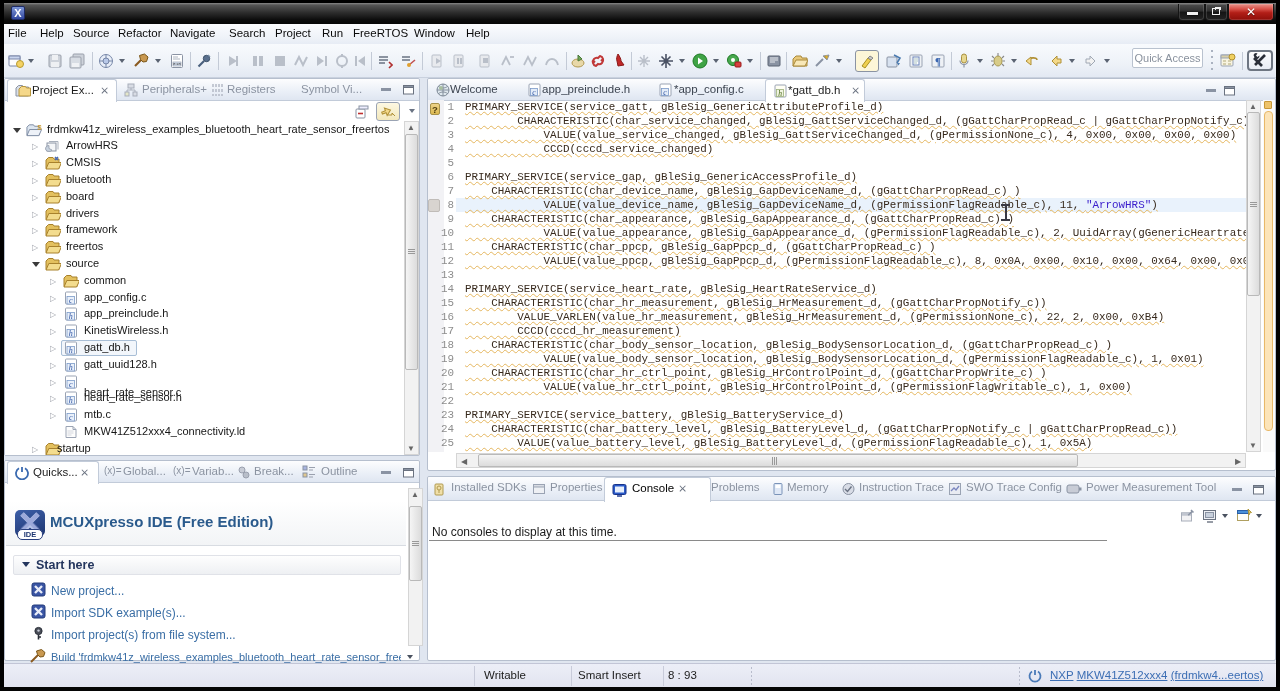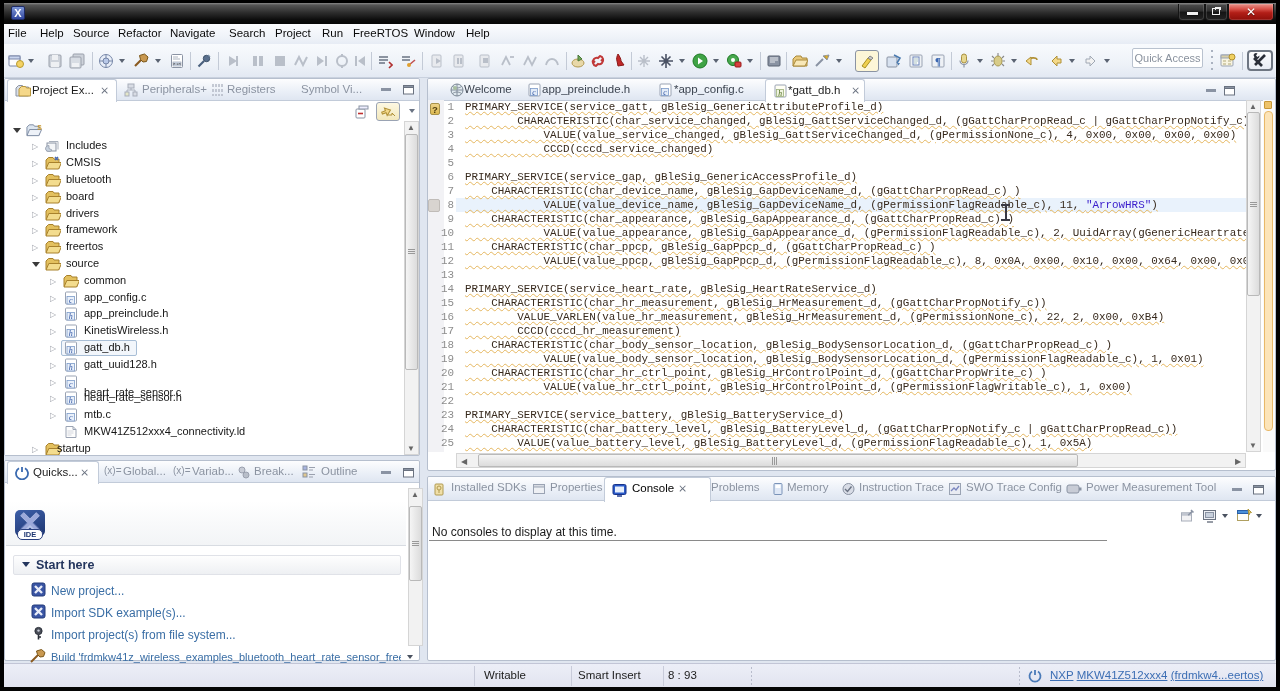--- a/index.html
+++ b/index.html
@@ -342,29 +342,30 @@
 </div>
 <div style="position:absolute;left:5px;top:121px;width:398px;height:334px;overflow:hidden;background:#fff">
     <div style="position:absolute;left:8px;top:6.5px;width:0;height:0;border-left:4px solid transparent;border-right:4px solid transparent;border-top:5px solid #3a3a3a"></div>
     <div class="tico" style="left:21px;top:1.5px">
       <svg class="tico" viewBox="0 0 17 14">
         <path d="M1 4 l2.5-2.5 4.5 0 1 1.5 5 0 0 9.5 -13 0z" fill="#dde6f0" stroke="#7a87a0"></path>
         <path d="M1 13 l2.8-6.5 12.8 0 -3 6.5z" fill="#eef2f8" stroke="#7a87a0"></path>
         <text x="12" y="7" font-size="8" fill="#c89830" font-weight="bold" font-family="Liberation Mono, monospace">S</text>
       </svg>
     </div>
+    <div class="trow" style="left:42px;top:1.5px">frdmkw41z_wireless_examples_bluetooth_heart_rate_sensor_freertos</div>
     <div style="position:absolute;left:27px;top:22.3px;color:#a0a4ac;font-size:8px;line-height:8px">▷</div>
     <div class="tico" style="left:40px;top:18.3px">
       <svg class="tico" viewBox="0 0 16 14">
         <rect x="2" y="4" width="9" height="8" fill="#f4f6f8" stroke="#8a93a3"></rect>
         <path d="M4 2.5 h9 v8" fill="none" stroke="#a8b0bc"></path>
         <path d="M4 6.5 a3.5 3 0 1 0 3 4.5 l-3-1.5z" fill="#c8d2de" stroke="#8a93a3" stroke-width=".7"></path>
       </svg>
     </div>
-    <div class="trow" style="left:61px;top:18.3px">Includes</div>
+    <div class="trow" style="left:61px;top:18.3px">ArrowHRS</div>
     <div style="position:absolute;left:27px;top:39.1px;color:#a0a4ac;font-size:8px;line-height:8px">▷</div>
     <div class="tico" style="left:40px;top:35.1px">
       <svg class="tico" viewBox="0 0 16 14">
         <path d="M1 4 l2.5-2.5 4.5 0 1 1.5 5 0 0 9.5 -13 0z" fill="#e3c05e" stroke="#a8812c"></path>
         <path d="M1 13 l2.8-6.5 12.8 0 -3 6.5z" fill="#f3dc8e" stroke="#a8812c"></path>
         <path d="M10 1 l3 3 M13 1 l-3 3" stroke="#4a6ab0" stroke-width="1.6"></path>
       </svg>
     </div>
     <div class="trow" style="left:61px;top:35.1px">CMSIS</div>
     <div style="position:absolute;left:27px;top:55.900000000000006px;color:#a0a4ac;font-size:8px;line-height:8px">▷</div>
@@ -562,20 +563,21 @@
       </svg>
  </div>
 
  <div style="position:absolute;left:1px;top:40px;width:400px;height:45px;background:linear-gradient(180deg,#ffffff,#f2f4f6)"></div>
  <div style="position:absolute;left:10px;top:49px;width:30px;height:26px;background:linear-gradient(160deg,#3d5fa8,#1d3570);border-radius:5px"></div>
  <svg style="position:absolute;left:10px;top:49px" width="30" height="26" viewBox="0 0 30 26">
       <path d="M7 4 L15 12 L23 4 M7 22 L15 14 L23 22" stroke="#b8c4e8" stroke-width="5" fill="none"></path>
       <path d="M7 4 L23 20 M23 4 L7 20" stroke="#8898d0" stroke-width="4" fill="none" opacity="0.6"></path>
     </svg>
  <div style="position:absolute;left:12px;top:68px;width:26px;height:11px;background:#fff;border:1px solid #2a4080;border-radius:5px;font-size:7.5px;font-weight:bold;color:#1d3570;text-align:center;line-height:10px">IDE</div>
+ <div style="position:absolute;left:45px;top:52px;font-size:15px;font-weight:bold;color:#2a5a8c">MCUXpresso IDE (Free Edition)</div>
  <div style="position:absolute;left:1px;top:84px;width:400px;height:1px;background:#d8dce2"></div>
 
  <div style="position:absolute;left:8px;top:94px;width:388px;height:20px;background:linear-gradient(180deg,#fefefe,#eef0f3);border:1px solid #e0e2e8;border-radius:2px"></div>
  <div style="position:absolute;left:17px;top:101px;width:0;height:0;border-left:4px solid transparent;border-right:4px solid transparent;border-top:5px solid #24365e"></div>
  <div style="position:absolute;left:31px;top:97px;font-size:12.5px;font-weight:bold;color:#24365e">Start here</div>
 
  <svg style="position:absolute;left:26px;top:121px" width="15" height="15" viewBox="0 0 15 15">
       <rect x="1" y="1" width="13" height="13" rx="2" fill="#3a55a4" stroke="#223a7a"></rect>
       <path d="M4 4 L11 11 M11 4 L4 11" stroke="#e8ecf8" stroke-width="2.4"></path>
     </svg>
@@ -599,21 +601,21 @@
  <div class="tdd" style="left:402px;top:194px;border-top-color:#4a5260"></div>
 
  <div class="sbtrack" style="left:403px;top:27px;width:15px;height:158px"></div>
  <div class="sbarr" style="left:403px;top:29px;width:14px">▲</div>
  <div class="sbthumb" style="left:404px;top:45px;width:13px;height:75px"></div>
  <div style="position:absolute;left:407px;top:80px;width:7px;height:1px;background:#999;box-shadow:0 2px 0 #999,0 4px 0 #999"></div>
 </div>
 
 <div class="panel" style="left:427px;top:78px;width:849px;height:393px">
  <div class="tabbar">
-  <div class="tab" style="left:15px;width:90px">
+  <div class="tab" style="left:1px;width:90px">
     <svg style="position:absolute;left:7px;top:4px" width="14" height="14" viewBox="0 0 14 14">
           <circle cx="7" cy="7" r="6" fill="#dfe8ee" stroke="#7a8694"></circle>
           <path d="M7 1v12M1 7h12M2.5 3.5c3 2 6 2 9 0M2.5 10.5c3-2 6-2 9 0" fill="none" stroke="#7a8694" stroke-width=".9"></path>
           <circle cx="5" cy="5" r="2" fill="#a8bfa0"></circle>
         </svg>
     <div class="tlabel" style="left:21px;color:#3c4450">Welcome</div>
   </div>
   <div class="tab" style="left:94px;width:122px">
     <svg style="position:absolute;left:6px;top:4px" width="13" height="14" viewBox="0 0 13 14">
           <rect x="1" y="1" width="11" height="12" rx="1" fill="#fff" stroke="#9aa3b3"></rect>

